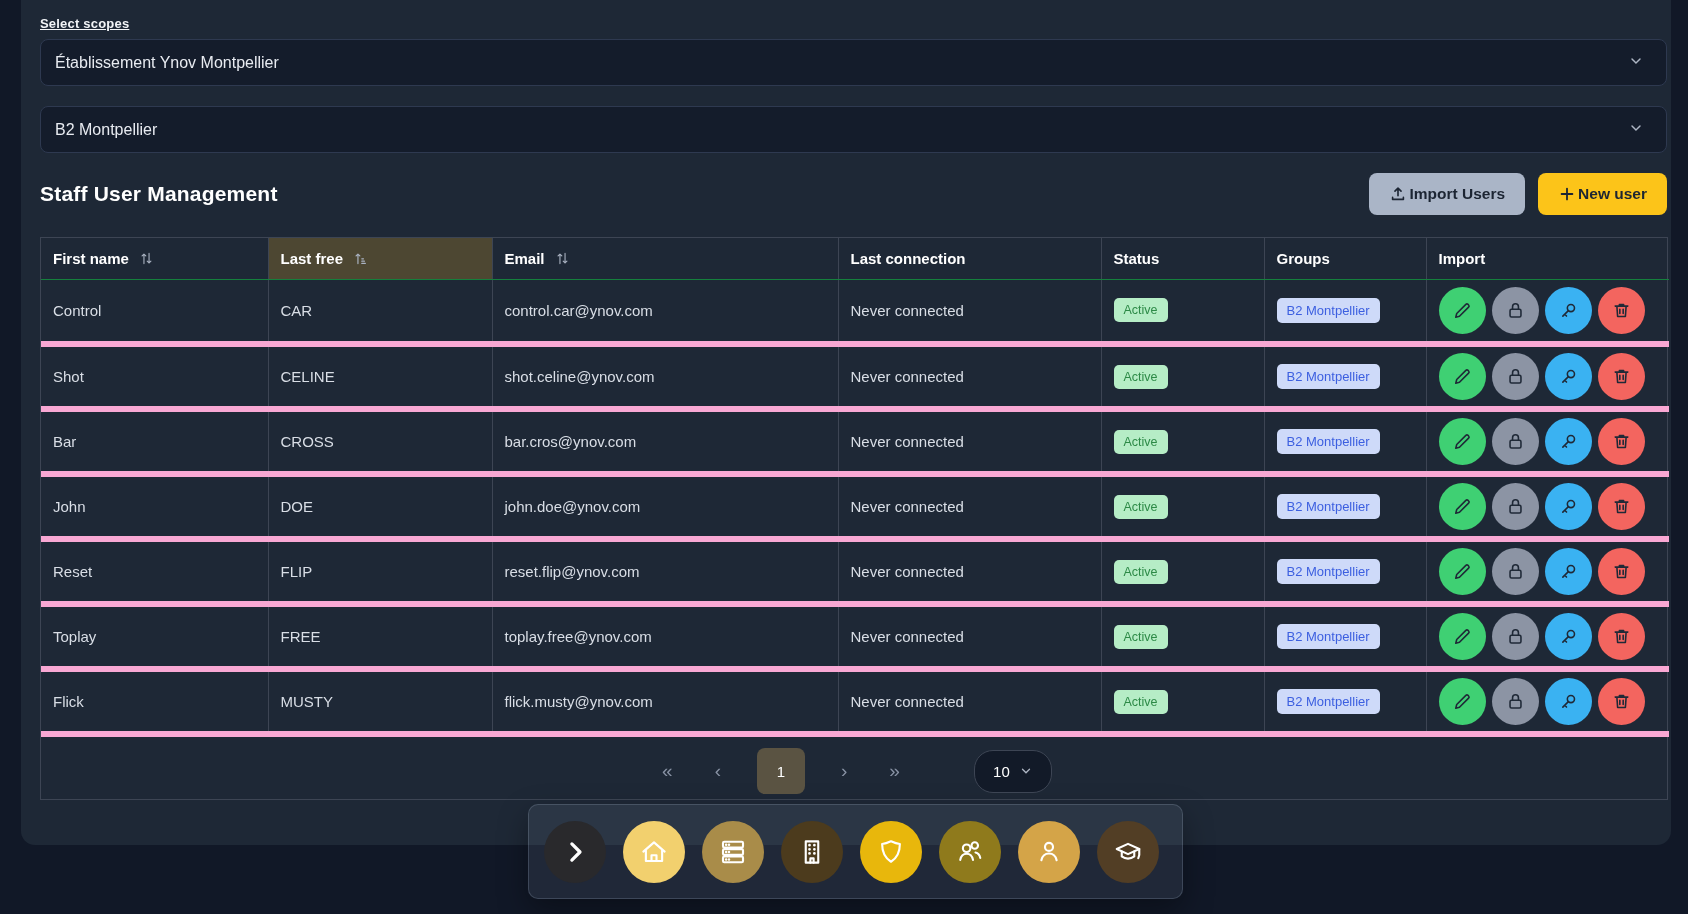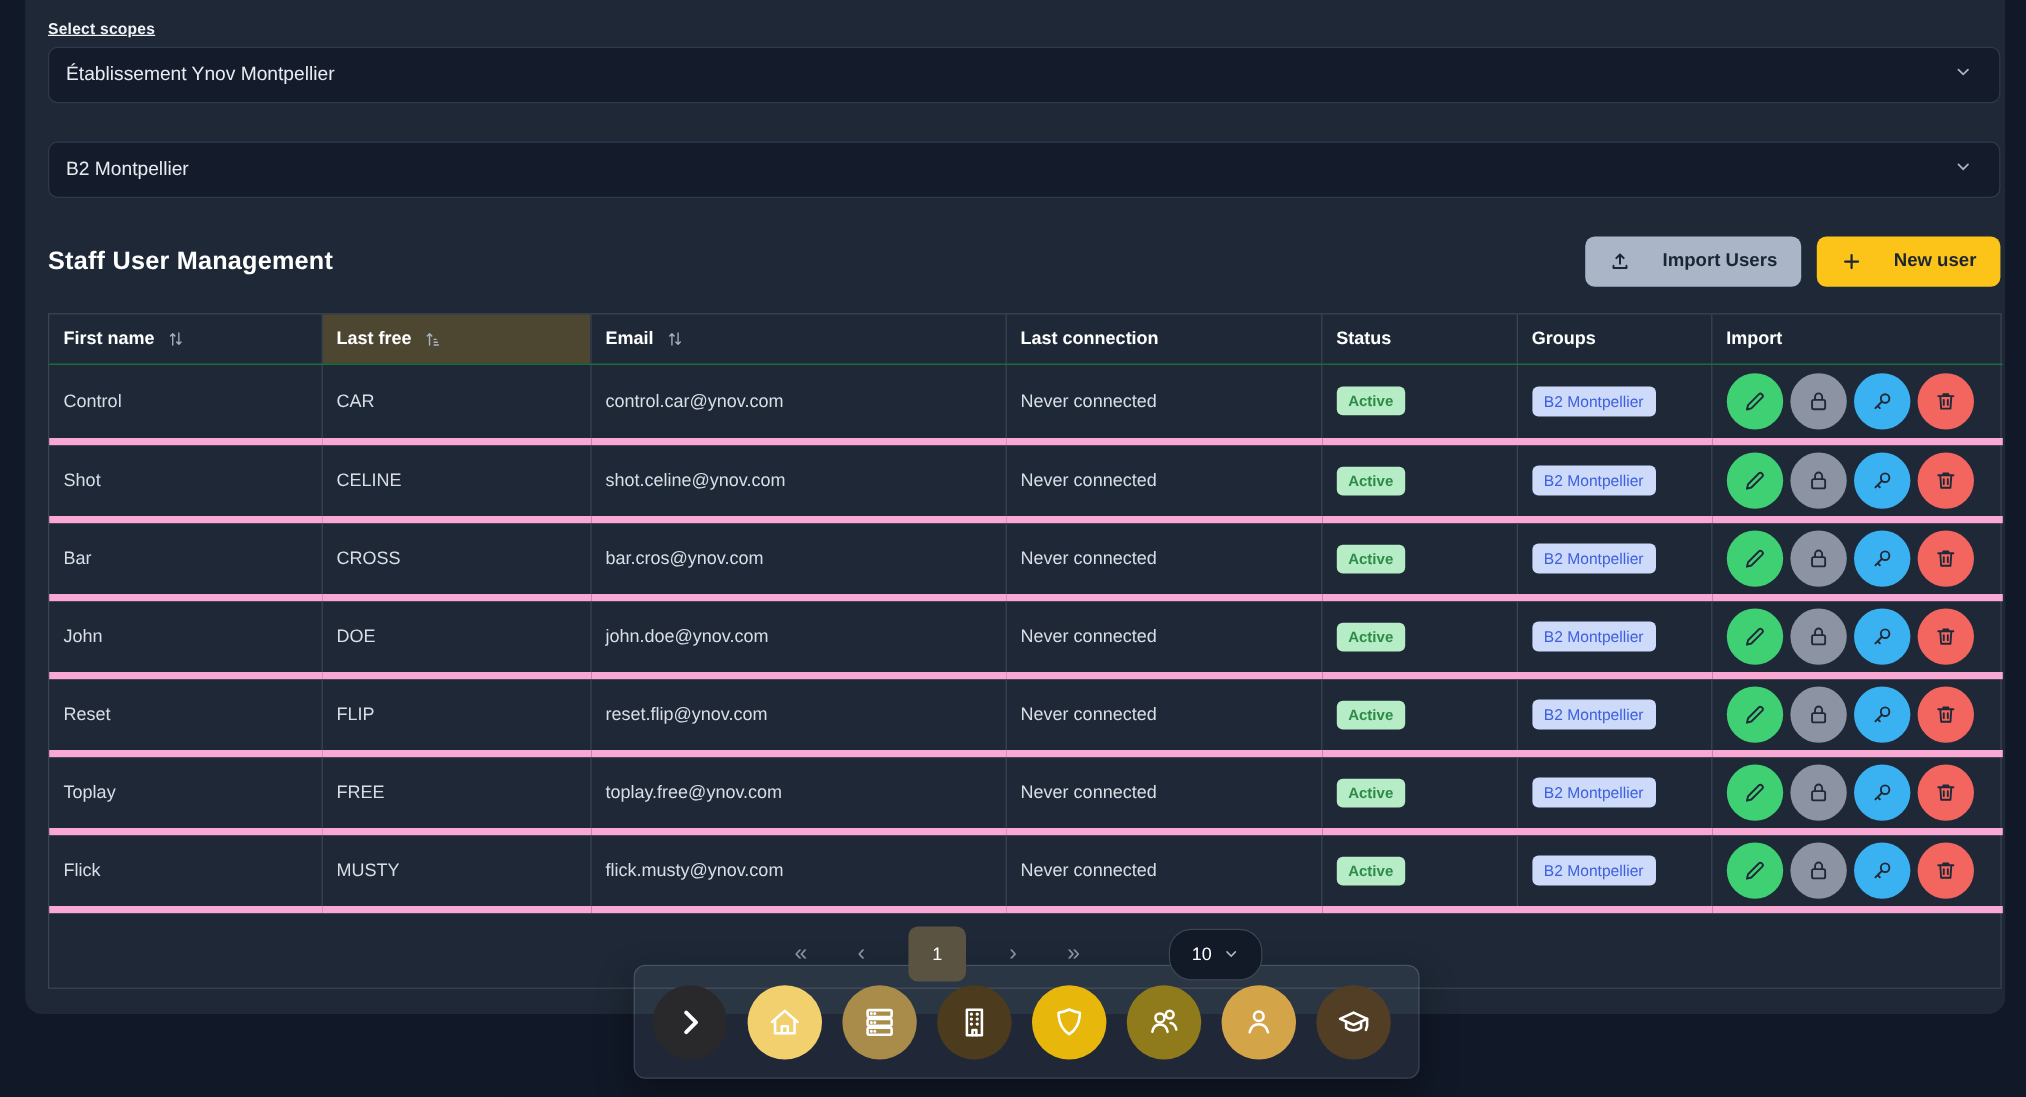--- a/index.html
+++ b/index.html
@@ -9,51 +9,51 @@
 
   
   .card { position:absolute; left:21px; top:0; width:1650px; height:845px;
           background:#1e2836; border-radius:0 0 14px 14px;
           padding:16px 4px 0 19px; }
 
   .field-label { display:block; color:#f2f4f7; font-size:13px; font-weight:700;
                  letter-spacing:.2px; margin-bottom:8px;text-decoration:underline; }
   .select { height:47px; width:100%; background:#141c2b; border:1px solid #2e3950;
             border-radius:8px; display:flex; align-items:center; justify-content:space-between;
-            padding:0 22px 0 14px; margin-bottom:32px; cursor:pointer; }
+            padding:0 22px 0 14px; margin-bottom:20px; cursor:pointer; }
   .select .val { color:#e8ebf1; font-size:16px; }
   .select svg { width:16px; height:16px; stroke:#aeb6c4; }
 
   
   .head-row { display:flex; align-items:center; justify-content:space-between;
               margin:4px 0 22px 0; }
   .page-title { color:#ffffff; font-size:21px; font-weight:700; letter-spacing:.2px; }
   .btns { display:flex; gap:13px; }
   .btn { height:42px; border:none; border-radius:8px; display:flex; align-items:center;
-         gap:26px; padding:0 20px; font-family:inherit; font-size:15.5px; font-weight:700;
+         gap:2px; padding:0 20px; font-family:inherit; font-size:15.5px; font-weight:700;
          color:#1c2533; cursor:pointer; }
   .btn-import { background:#aab5c7; }
   .btn-new { background:#fcc419; }
   .btn svg { width:18px; height:18px; stroke:#1c2533; }
 
   
   .table-wrap { width:1628px; height:563px; border:1px solid #3d4554; position:relative; }
   table { border-collapse:collapse; table-layout:fixed; width:1628px; }
   th, td { text-align:left; padding:0 12px; border-right:1px solid #3d4554;
            overflow:hidden; white-space:nowrap; }
   th:last-child, td:last-child { border-right:none; }
   thead th { height:41px; color:#ffffff; font-size:15px; font-weight:700;
              border-bottom:1px solid #15803d; }
   thead th.sorted { background:#4d4732; }
   tbody td { height:65px; color:#d9dee6; font-size:15px; border-bottom:6px solid #f9a8d4; }
   .th-inner { display:flex; align-items:center; gap:9px; }
   .sort-ic { width:17px; height:17px; stroke:#aab3c2; flex:none; }
 
   .badge-status { display:inline-block; background:#b6edc6; color:#2d8a47;
-                  font-size:12.5px; font-weight:700; padding:5px 10px; border-radius:5px; }
+                  font-size:12.5px; font-weight:400; padding:5px 10px; border-radius:5px; }
   .badge-group { display:inline-block; background:#cedaf9; color:#3c5fe0;
                  font-size:13px; padding:5px 10px; border-radius:5px; }
 
   .actions-cell { display:flex; align-items:center; gap:6px; }
   .act { width:47px; height:47px; border-radius:50%; border:none; display:flex;
          align-items:center; justify-content:center; cursor:pointer; color:#1f2937; flex:none; }
   .act svg { width:21px; height:21px; stroke:#1f2937; }
   .act-edit   { background:#3fd073; }
   .act-lock   { background:#8c94a4; }
   .act-key    { background:#3ab2f2; }

